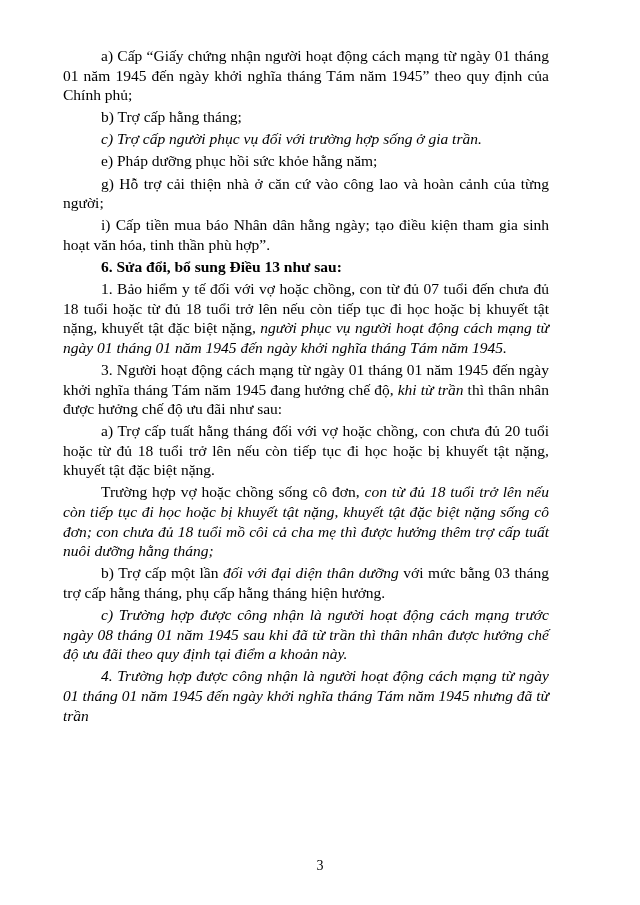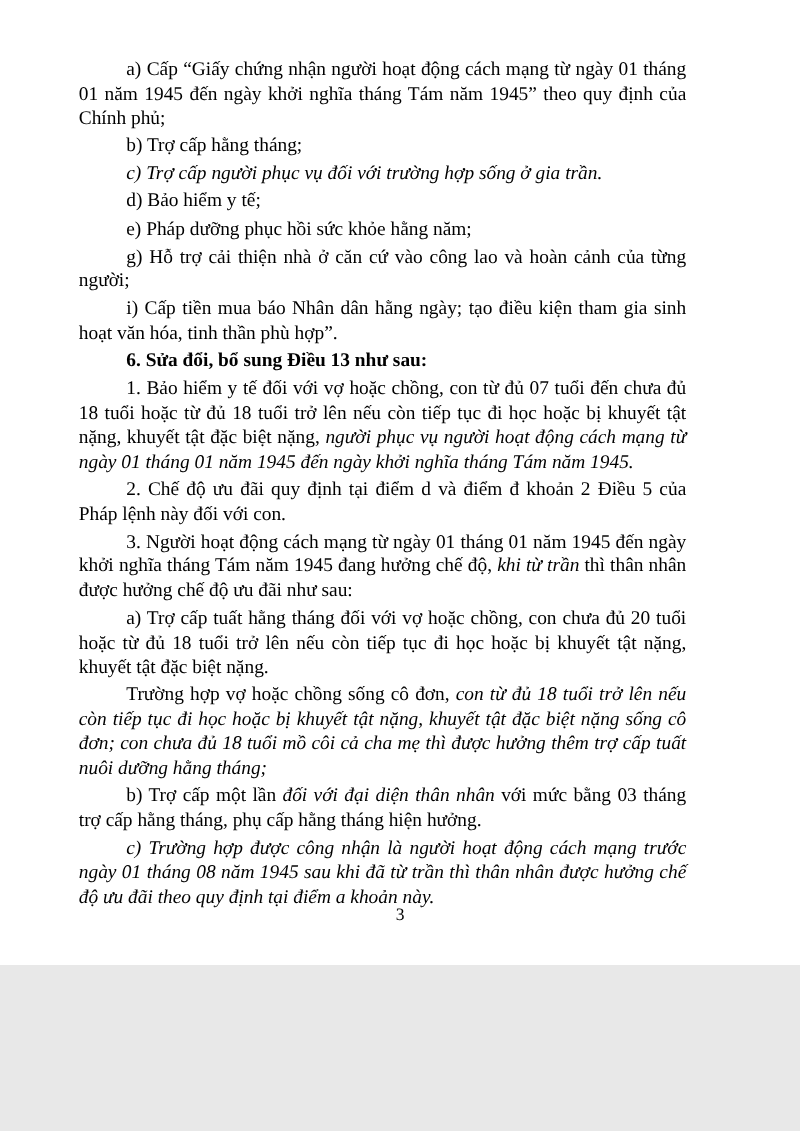--- a/index.html
+++ b/index.html
@@ -3,21 +3,21 @@
 <meta charset="utf-8">
 <style>
   html, body {
     margin: 0;
     padding: 0;
     background: #e8e8e8;
   }
   .page {
     position: relative;
     width: 640px;
-    height: 772px;
+    height: 905px;
     margin: 0 auto;
     background: #ffffff;
     color: #000000;
     box-sizing: border-box;
     padding: 46px 91px 0 63px;
     font-family: "Liberation Serif", "DejaVu Serif", serif;
     overflow: hidden;
   }
   .doc-body p.para {
     margin: 0 0 2.5px 0;
@@ -39,29 +39,28 @@
   }
 </style>
 </head>
 <body>
 
 <div class="page">
   <main class="doc-body">
       <p class="para"><span>a) Cấp “Giấy chứng nhận người hoạt động cách mạng từ ngày 01 tháng 01 năm 1945 đến ngày khởi nghĩa tháng Tám năm 1945” theo quy định của Chính phủ;</span></p>
       <p class="para"><span>b) Trợ cấp hằng tháng;</span></p>
       <p class="para"><span class="italic">c) Trợ cấp người phục vụ đối với trường hợp sống ở gia trần.</span></p>
-      <p class="para"><span>d) Bảo hiểm y tế;</span></p>
       <p class="para"><span>e) Pháp dưỡng phục hồi sức khỏe hằng năm;</span></p>
       <p class="para"><span>g) Hỗ trợ cải thiện nhà ở căn cứ vào công lao và hoàn cảnh của từng người;</span></p>
       <p class="para"><span>i) Cấp tiền mua báo Nhân dân hằng ngày; tạo điều kiện tham gia sinh hoạt văn hóa, tinh thần phù hợp”.</span></p>
       <p class="para"><span class="bold">6. Sửa đổi, bổ sung Điều 13 như sau:</span></p>
       <p class="para"><span>1. Bảo hiểm y tế đối với vợ hoặc chồng, con từ đủ 07 tuổi đến chưa đủ 18 tuổi hoặc từ đủ 18 tuổi trở lên nếu còn tiếp tục đi học hoặc bị khuyết tật nặng, khuyết tật đặc biệt nặng, </span><span class="italic">người phục vụ người hoạt động cách mạng từ ngày 01 tháng 01 năm 1945 đến ngày khởi nghĩa tháng Tám năm 1945.</span></p>
-      <p class="para"><span>2. Chế độ ưu đãi quy định tại điểm d và điểm đ khoản 2 Điều 5 của Pháp lệnh này đối với con.</span></p>
       <p class="para"><span>3. Người hoạt động cách mạng từ ngày 01 tháng 01 năm 1945 đến ngày khởi nghĩa tháng Tám năm 1945 đang hưởng chế độ, </span><span class="italic">khi từ trần</span><span> thì thân nhân được hưởng chế độ ưu đãi như sau:</span></p>
       <p class="para"><span>a) Trợ cấp tuất hằng tháng đối với vợ hoặc chồng, con chưa đủ 20 tuổi hoặc từ đủ 18 tuổi trở lên nếu còn tiếp tục đi học hoặc bị khuyết tật nặng, khuyết tật đặc biệt nặng.</span></p>
       <p class="para"><span>Trường hợp vợ hoặc chồng sống cô đơn, </span><span class="italic">con từ đủ 18 tuổi trở lên nếu còn tiếp tục đi học hoặc bị khuyết tật nặng, khuyết tật đặc biệt nặng sống cô đơn; con chưa đủ 18 tuổi mồ côi cả cha mẹ thì được hưởng thêm trợ cấp tuất nuôi dưỡng hằng tháng;</span></p>
-      <p class="para"><span>b) Trợ cấp một lần </span><span class="italic">đối với đại diện thân nhân</span><span> với mức bằng 03 tháng trợ cấp hằng tháng, phụ cấp hằng tháng hiện hưởng.</span></p>
-      <p class="para"><span class="italic">c) Trường hợp được công nhận là người hoạt động cách mạng trước ngày 01 tháng 08 năm 1945 sau khi đã từ trần thì thân nhân được hưởng chế độ ưu đãi theo quy định tại điểm a khoản này.</span></p>
+      <p class="para"><span>b) Trợ cấp một lần </span><span class="italic">đối với đại diện thân dưỡng</span><span> với mức bằng 03 tháng trợ cấp hằng tháng, phụ cấp hằng tháng hiện hưởng.</span></p>
+      <p class="para"><span class="italic">c) Trường hợp được công nhận là người hoạt động cách mạng trước ngày 08 tháng 01 năm 1945 sau khi đã từ trần thì thân nhân được hưởng chế độ ưu đãi theo quy định tại điểm a khoản này.</span></p>
+      <p class="para"><span class="italic">4. Trường hợp được công nhận là người hoạt động cách mạng từ ngày 01 tháng 01 năm 1945 đến ngày khởi nghĩa tháng Tám năm 1945 nhưng đã từ trần</span></p>
     </main>
   <footer class="page-footer">
     <span>3</span>
   </footer>
 </div>
 
 </body></html>

